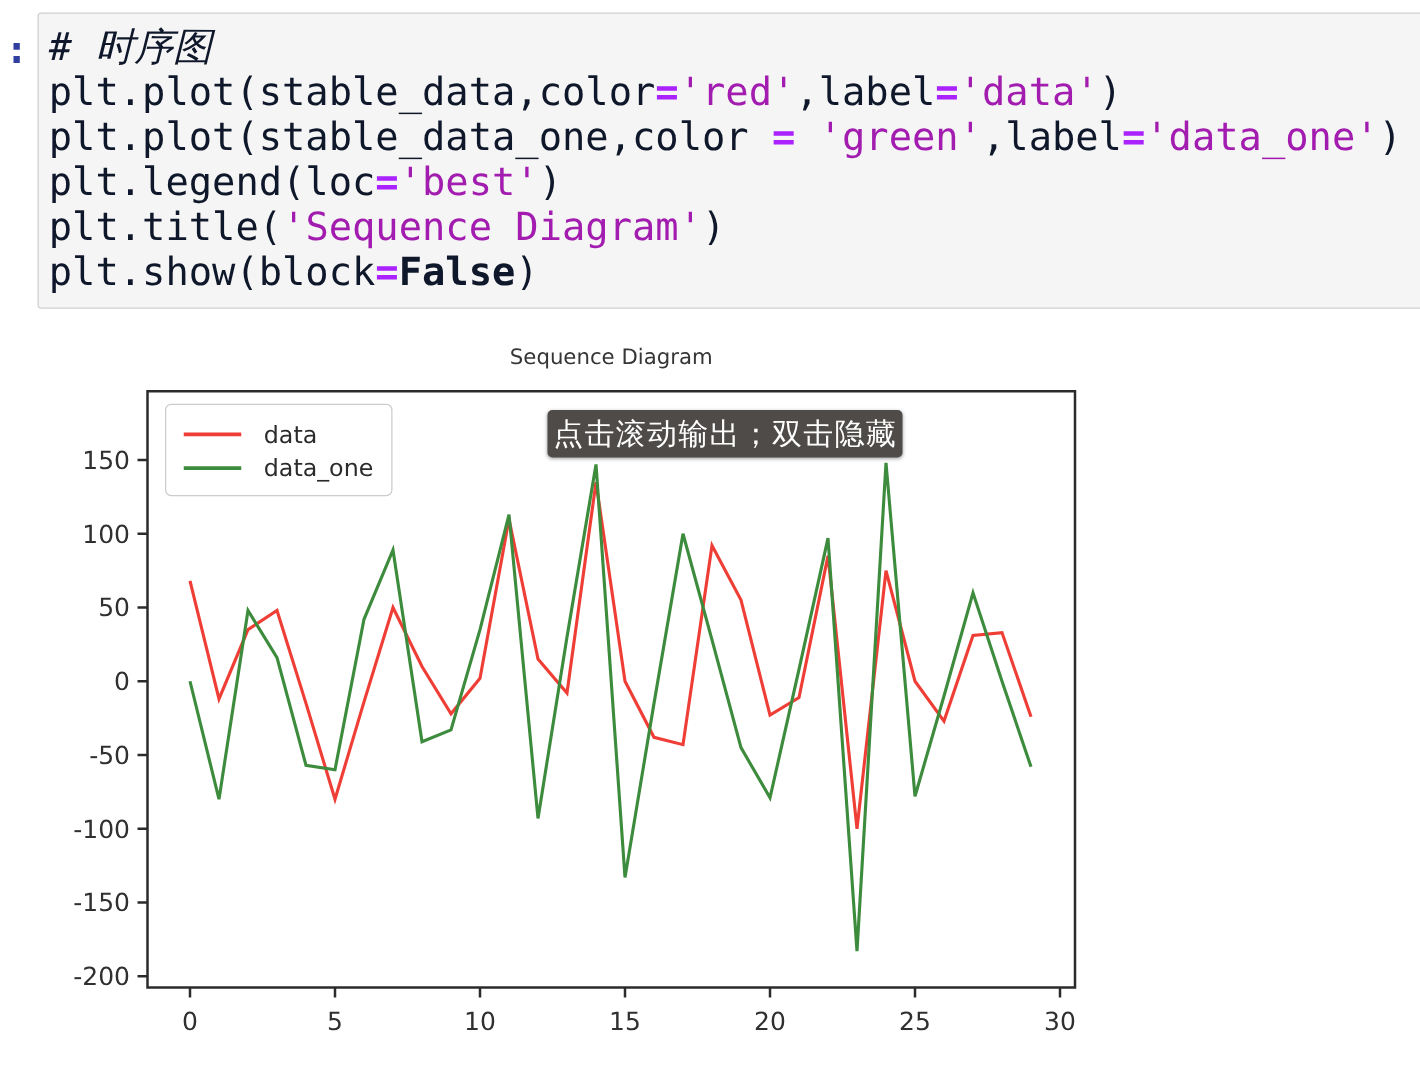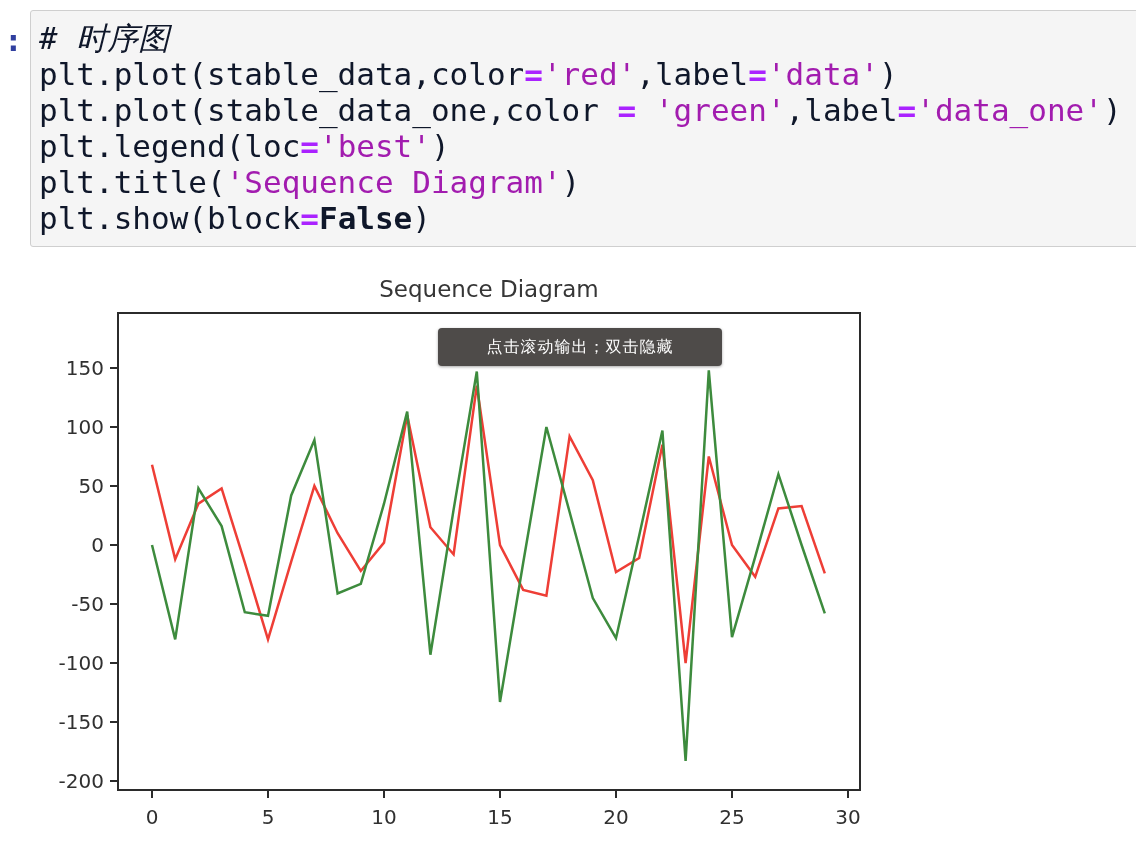--- a/index.html
+++ b/index.html
@@ -19,33 +19,33 @@
   .tok-txt{color:#0f172a;}
   .tok-com{color:#0f172a;font-style:italic;}
   .tok-str{color:#a21caf;}
   .tok-op{color:#aa22ff;font-weight:bold;}
   .tok-kw{color:#0f172a;font-weight:bold;}
 
   
   .figure{position:absolute;left:0;top:247px;width:1136px;height:617px;z-index:1;}
   .chart-svg{position:absolute;left:0;top:0;}
   .chart-title{position:absolute;left:118px;top:29px;width:742px;text-align:center;
-               font-size:23px;color:#363636;}
+               font-size:17px;color:#363636;}
 
   .legend{position:absolute;left:132px;top:76px;width:182px;height:74px;
           background:#ffffff;border:1px solid #cccccc;border-radius:5px;
           box-sizing:border-box;padding:10px 0 0 14px;z-index:4;}
   .legend-row{display:flex;align-items:center;height:27px;}
   .legend-swatch{width:46px;height:3px;margin-right:18px;flex:none;}
   .legend-label{font-size:19px;color:#2b2b2b;}
 
   .tooltip{position:absolute;left:438px;top:81px;width:284px;height:38px;
            background:#4e4b49;border-radius:4px;color:#ffffff;
            display:flex;align-items:center;justify-content:center;
-           font-size:16px;letter-spacing:1px;z-index:5;
+           font-size:24px;letter-spacing:1px;z-index:5;
            box-shadow:0 1px 3px rgba(0,0,0,.35);}
 </style>
 </head>
 <body>
 
 <div class="prompt">:</div>
 
 <div class="cell">
   <div class="code" id="code-editor"><div class="code-line"><span class="tok-com"># 时序图</span></div><div class="code-line"><span class="tok-txt">plt.plot(stable_data,color</span><span class="tok-op">=</span><span class="tok-str">'red'</span><span class="tok-txt">,label</span><span class="tok-op">=</span><span class="tok-str">'data'</span><span class="tok-txt">)</span></div><div class="code-line"><span class="tok-txt">plt.plot(stable_data_one,color </span><span class="tok-op">=</span><span class="tok-txt"> </span><span class="tok-str">'green'</span><span class="tok-txt">,label</span><span class="tok-op">=</span><span class="tok-str">'data_one'</span><span class="tok-txt">)</span></div><div class="code-line"><span class="tok-txt">plt.legend(loc</span><span class="tok-op">=</span><span class="tok-str">'best'</span><span class="tok-txt">)</span></div><div class="code-line"><span class="tok-txt">plt.title(</span><span class="tok-str">'Sequence Diagram'</span><span class="tok-txt">)</span></div><div class="code-line"><span class="tok-txt">plt.show(block</span><span class="tok-op">=</span><span class="tok-kw">False</span><span class="tok-txt">)</span></div></div>
 </div>
@@ -82,15 +82,25 @@
       <text x="732" y="577" text-anchor="middle" font-size="20" fill="#303030">25</text>
       <line x1="848" y1="543" x2="848" y2="551" stroke="#2b2b2b" stroke-width="2"></line>
       <text x="848" y="577" text-anchor="middle" font-size="20" fill="#303030">30</text>
       <polyline points="152,217.76 175.2,312.16 198.4,256.7 221.6,241.36 244.8,315.7 268,392.4 291.2,314.52 314.4,239 337.6,286.2 360.79999999999995,323.96 384,295.64 407.2,168.20000000000002 430.4,280.3 453.59999999999997,307.44 476.8,138.70000000000002 500,298 523.2,342.84 546.4,348.74 569.5999999999999,189.44 592.8,233.10000000000002 616,325.14 639.2,310.98 662.4,197.7 685.6,416 708.8,209.5 732,298 755.1999999999999,329.86 778.4,261.42 801.6,259.06 824.8,326.32" fill="none" stroke="#ee3e36" stroke-width="2.5" stroke-linejoin="miter"></polyline>
       <polyline points="152,298 175.2,392.4 198.4,241.36 221.6,279.12 244.8,365.26 268,368.8 291.2,248.44 314.4,192.98000000000002 337.6,346.38 360.79999999999995,336.94 384,256.7 407.2,164.66 430.4,407.74 453.59999999999997,262.6 476.8,124.54000000000002 500,454.94 523.2,315.7 546.4,180 569.5999999999999,264.96 592.8,351.1 616,391.22 639.2,288.56 662.4,183.54000000000002 685.6,513.94 708.8,123.36000000000001 732,390.03999999999996 755.1999999999999,309.8 778.4,227.2 801.6,298 824.8,366.44" fill="none" stroke="#3d8b3d" stroke-width="2.5" stroke-linejoin="miter"></polyline>
       <rect x="118" y="66" width="742" height="477" fill="none" stroke="#2b2b2b" stroke-width="2"></rect>
     </svg>
 
   <div class="chart-title">Sequence Diagram</div>
 
+  <div class="legend" id="legend">
+      <div class="legend-row">
+        <div class="legend-swatch" style="background: rgb(238, 62, 54);"></div>
+        <div class="legend-label">data</div>
+      </div>
+      <div class="legend-row">
+        <div class="legend-swatch" style="background: rgb(61, 139, 61);"></div>
+        <div class="legend-label">data_one</div>
+      </div>
+    </div>
 
   <div class="tooltip">点击滚动输出；双击隐藏</div>
 </div>
 
 </body></html>

